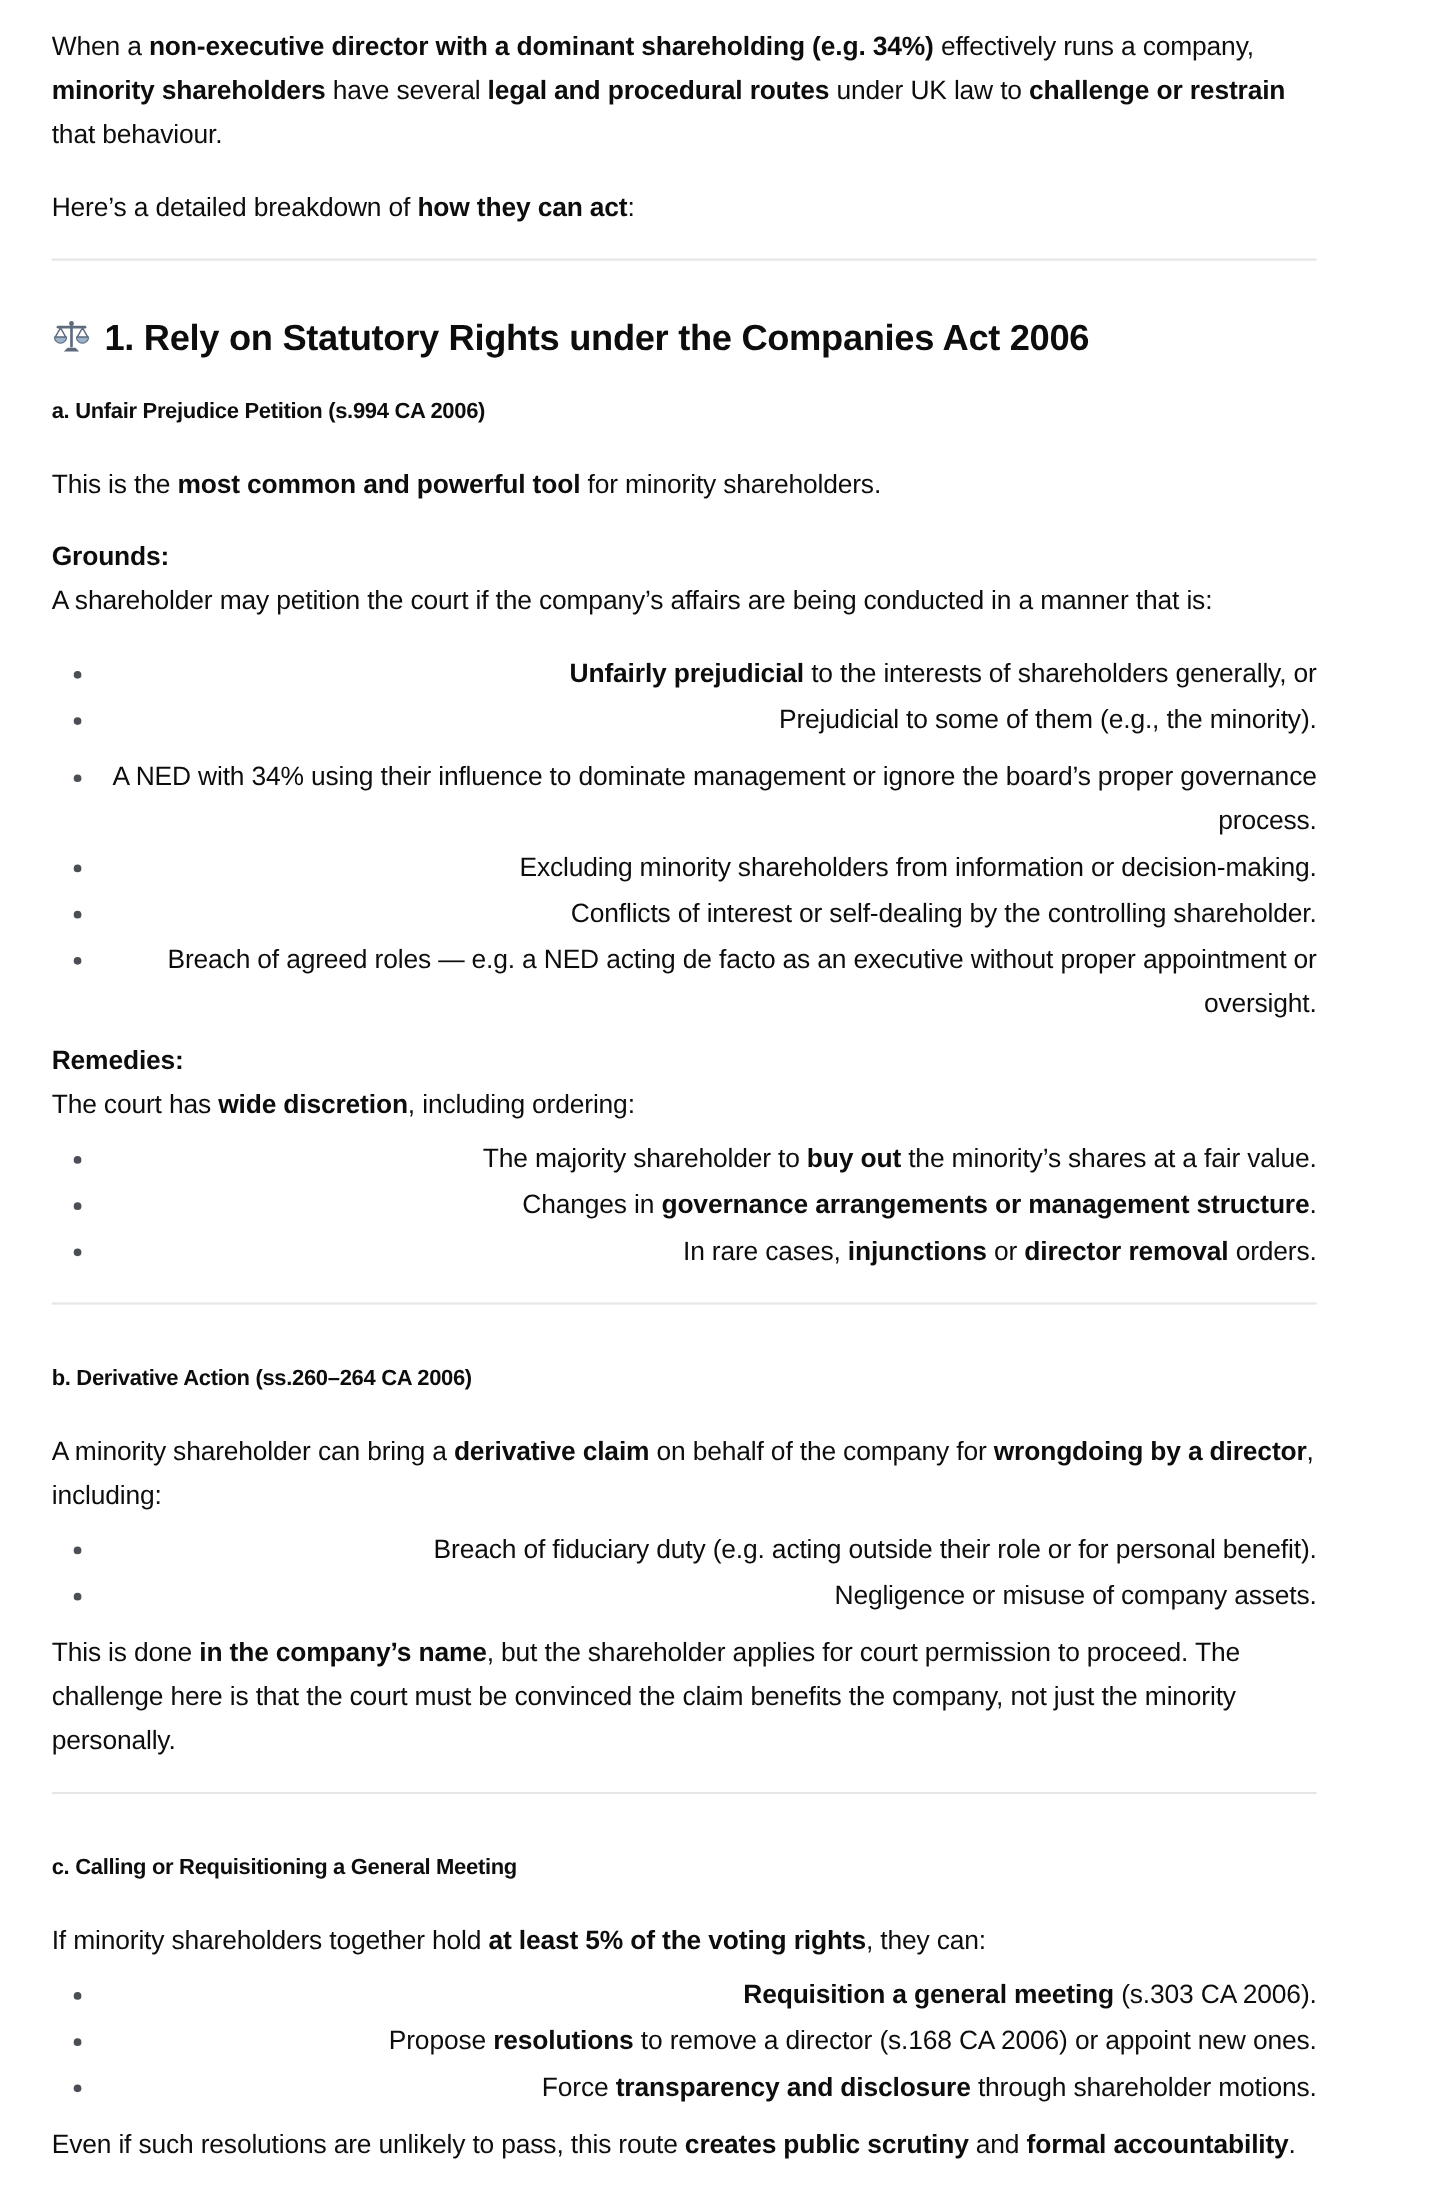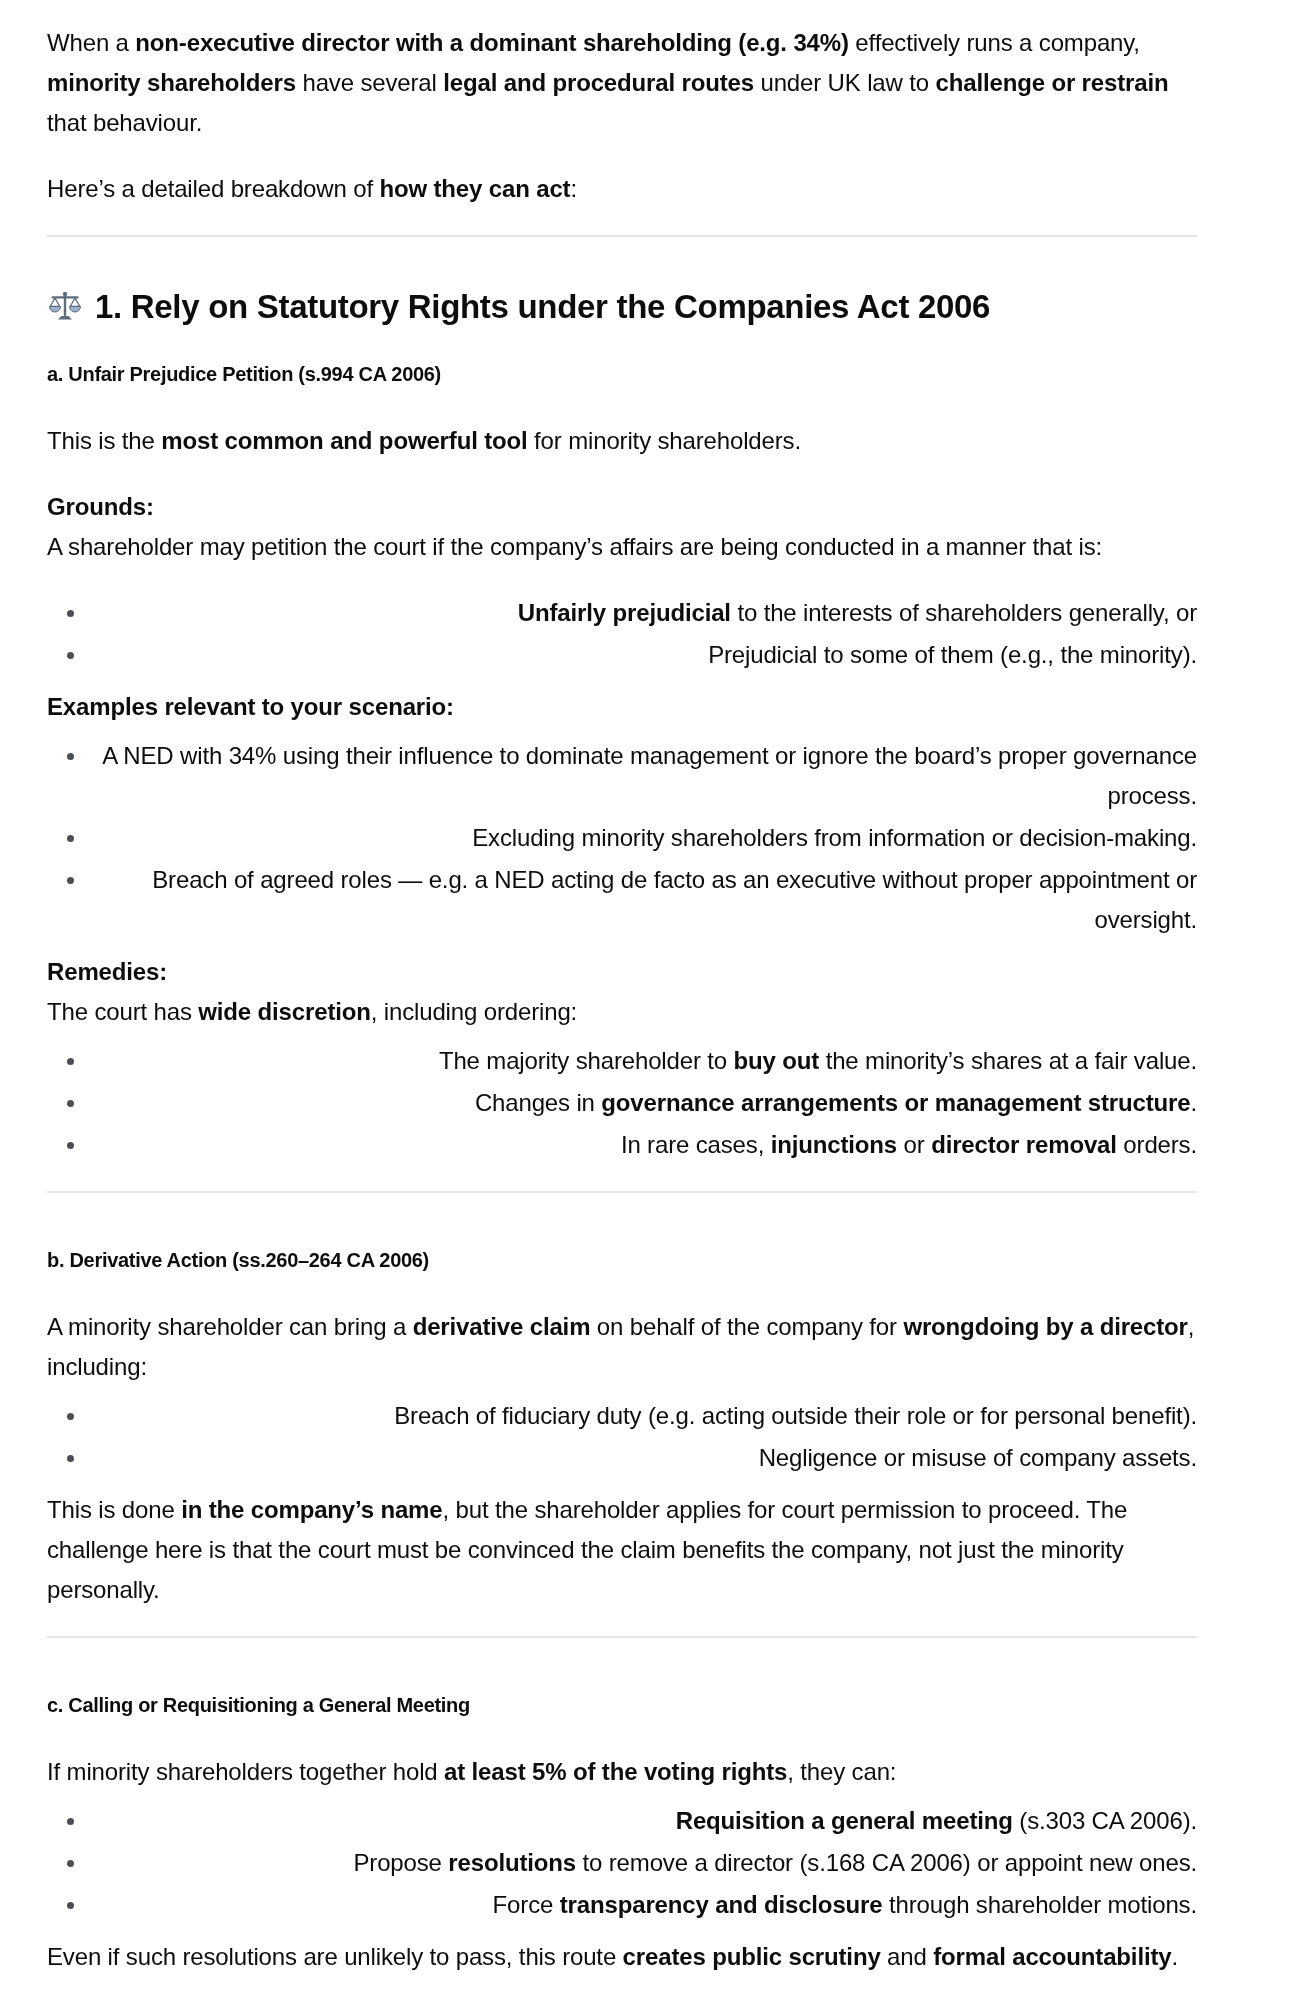--- a/index.html
+++ b/index.html
@@ -86,24 +86,24 @@
       </span>
       <span><strong>1. Rely on Statutory Rights under the Companies Act 2006</strong></span>
     </h2>
     <h3><strong>a. Unfair Prejudice Petition (s.994 CA 2006)</strong></h3>
     <p>This is the <strong>most common and powerful tool</strong> for minority shareholders.</p>
     <p><strong>Grounds:</strong><br>A shareholder may petition the court if the company’s affairs are being conducted in a manner that is:</p>
     <ul>
       <li><strong>Unfairly prejudicial</strong> to the interests of shareholders generally, or</li>
       <li>Prejudicial to some of them (e.g., the minority).</li>
     </ul>
-    <p class="tight"><strong>Examples relevant to your scenario:</strong></p>
     <ul>
       <li>A NED with 34% using their influence to dominate management or ignore the board’s proper governance process.</li>
       <li>Excluding minority shareholders from information or decision-making.</li>
+      <li>Conflicts of interest or self-dealing by the controlling shareholder.</li>
       <li>Breach of agreed roles — e.g. a NED acting de facto as an executive without proper appointment or oversight.</li>
     </ul>
     <p class="tight"><strong>Remedies:</strong><br>The court has <strong>wide discretion</strong>, including ordering:</p>
     <ul>
       <li>The majority shareholder to <strong>buy out</strong> the minority’s shares at a fair value.</li>
       <li>Changes in <strong>governance arrangements or management structure</strong>.</li>
       <li>In rare cases, <strong>injunctions</strong> or <strong>director removal</strong> orders.</li>
     </ul>
     <hr>
     <h3><strong>b. Derivative Action (ss.260–264 CA 2006)</strong></h3>

